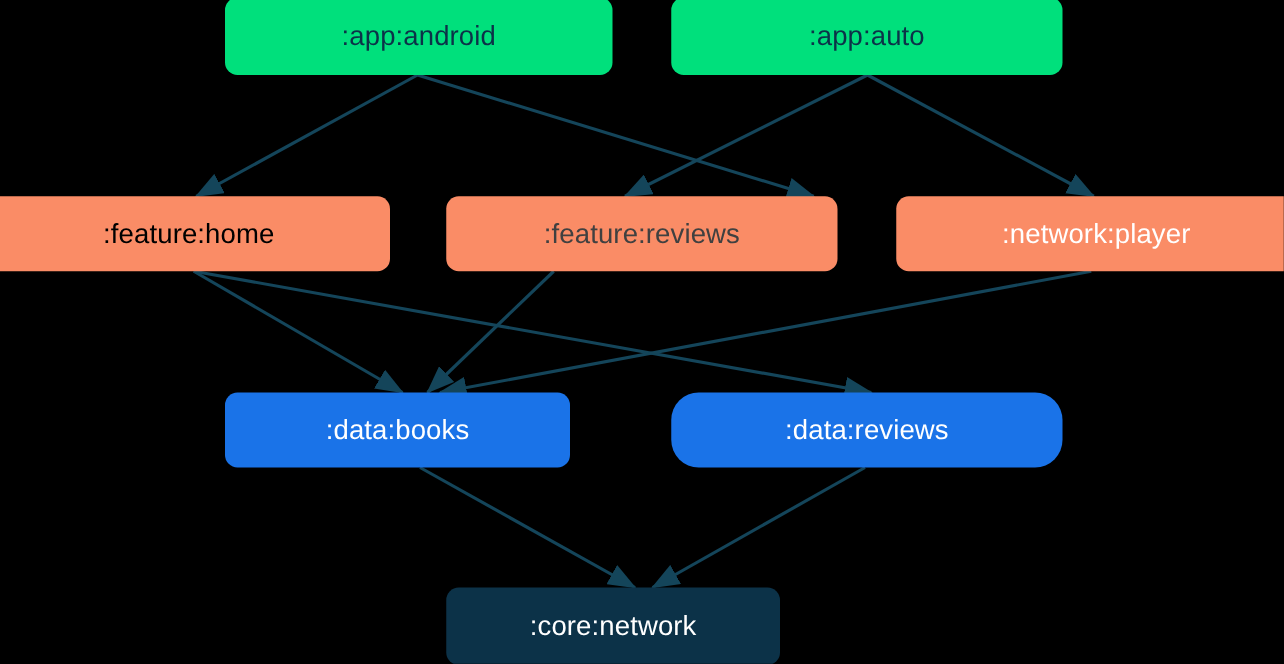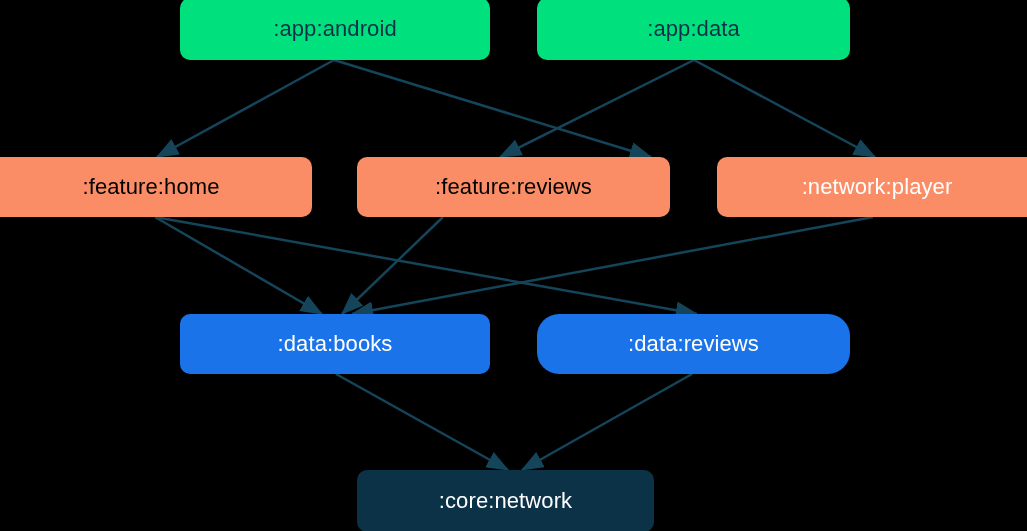--- a/index.html
+++ b/index.html
@@ -80,35 +80,35 @@
         <line x1="336" y1="374" x2="508" y2="470" stroke="#14455A" stroke-width="2.5" stroke-linecap="butt" marker-end="url(#arrowhead)"></line>
         <line x1="692" y1="374" x2="522" y2="470" stroke="#14455A" stroke-width="2.5" stroke-linecap="butt" marker-end="url(#arrowhead)"></line>
       </g>
   </svg>
 
   <div id="node-layer">
       <div class="node" style="left: 180px; top: -2px; width: 310px; height: 62px; background: rgb(0, 224, 124);">
         <span class="node-label" style="color: rgb(12, 50, 72);">:app:android</span>
       </div>
       <div class="node" style="left: 537px; top: -2px; width: 313px; height: 62px; background: rgb(0, 224, 124);">
-        <span class="node-label" style="color: rgb(12, 50, 72);">:app:data</span>
+        <span class="node-label" style="color: rgb(12, 50, 72);">:app:auto</span>
       </div>
       <div class="node" style="left: -10px; top: 157px; width: 322px; height: 60px; background: rgb(250, 140, 102);">
         <span class="node-label" style="color: #000000;">:feature:home</span>
       </div>
       <div class="node" style="left: 357px; top: 157px; width: 313px; height: 60px; background: rgb(250, 140, 102);">
-        <span class="node-label" style="color: #000000;">:feature:reviews</span>
+        <span class="node-label" style="color: #404040;">:feature:reviews</span>
       </div>
       <div class="node" style="left: 717px; top: 157px; width: 320px; height: 60px; background: rgb(250, 140, 102);">
         <span class="node-label" style="color: rgb(255, 255, 255);">:network:player</span>
       </div>
-      <div class="node" style="left: 180px; top: 314px; width: 310px; height: 60px; background: rgb(26, 115, 232);">
+      <div class="node" style="left: 180px; top: 314px; width: 276px; height: 60px; background: rgb(26, 115, 232);">
         <span class="node-label" style="color: rgb(255, 255, 255);">:data:books</span>
       </div>
       <div class="node" style="left: 537px; top: 314px; width: 313px; height: 60px; background: rgb(26, 115, 232); border-radius: 22px;">
         <span class="node-label" style="color: rgb(255, 255, 255);">:data:reviews</span>
       </div>
-      <div class="node" style="left: 357px; top: 470px; width: 297px; height: 62px; background: rgb(12, 50, 72);">
+      <div class="node" style="left: 357px; top: 470px; width: 267px; height: 62px; background: rgb(12, 50, 72);">
         <span class="node-label" style="color: rgb(255, 255, 255);">:core:network</span>
       </div>
     </div>
 
 </div>
 
 </body></html>

